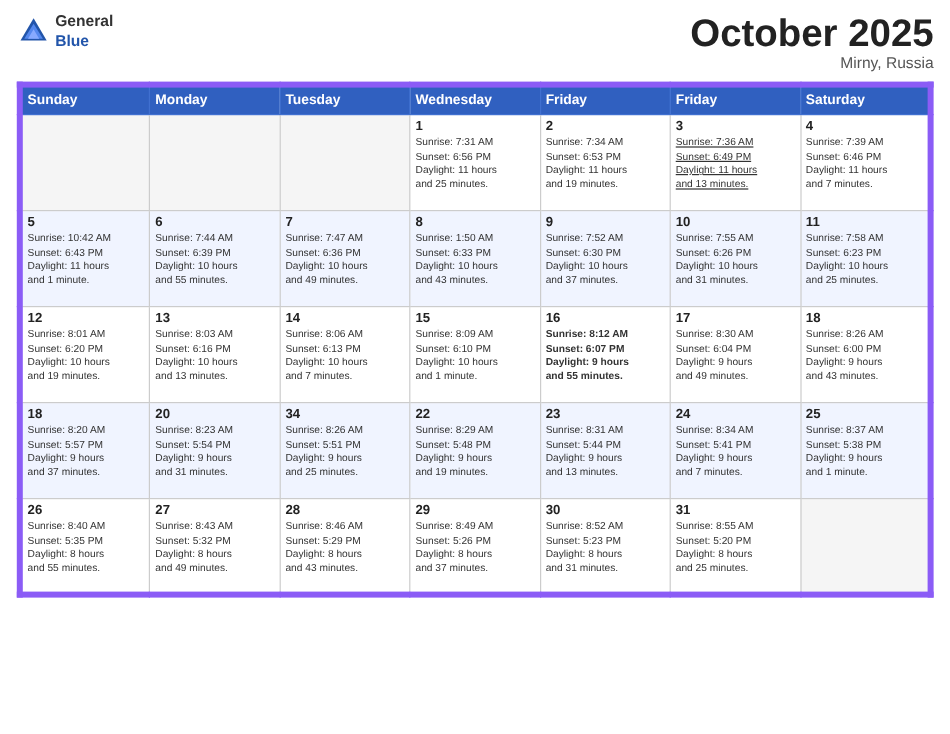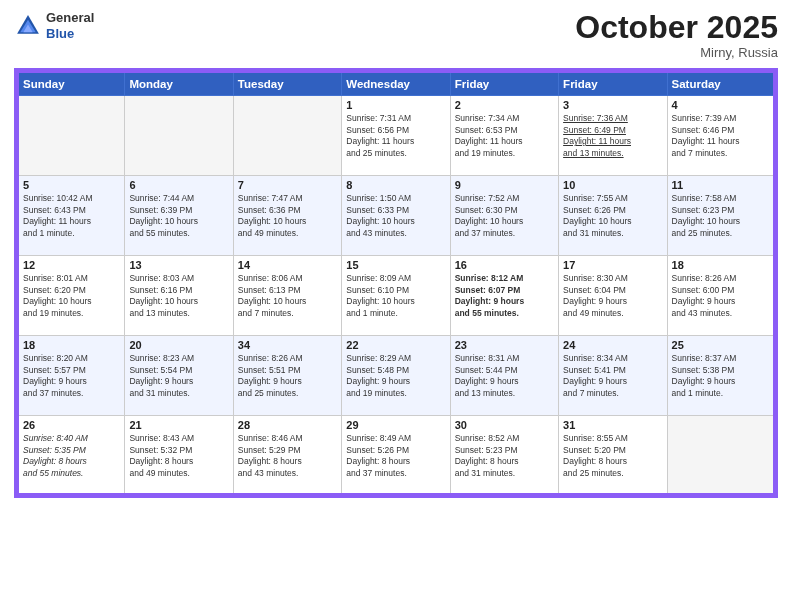--- a/index.html
+++ b/index.html
@@ -311,27 +311,27 @@
             <div class="day-number">25</div>
             <div class="day-info" style="white-space: pre-line;">Sunrise: 8:37 AM
 Sunset: 5:38 PM
 Daylight: 9 hours
 and 1 minute.</div>
           </td>
         </tr>
         <tr>
           <td>
             <div class="day-number">26</div>
-            <div class="day-info" style="white-space: pre-line; font-style: italic;">Sunrise: 8:40 AM
+            <div class="day-info" style="white-space: pre-line;">Sunrise: 8:40 AM
 Sunset: 5:35 PM
 Daylight: 8 hours
 and 55 minutes.</div>
           </td>
           <td>
-            <div class="day-number">21</div>
+            <div class="day-number">27</div>
             <div class="day-info" style="white-space: pre-line;">Sunrise: 8:43 AM
 Sunset: 5:32 PM
 Daylight: 8 hours
 and 49 minutes.</div>
           </td>
           <td>
             <div class="day-number">28</div>
             <div class="day-info" style="white-space: pre-line;">Sunrise: 8:46 AM
 Sunset: 5:29 PM
 Daylight: 8 hours

